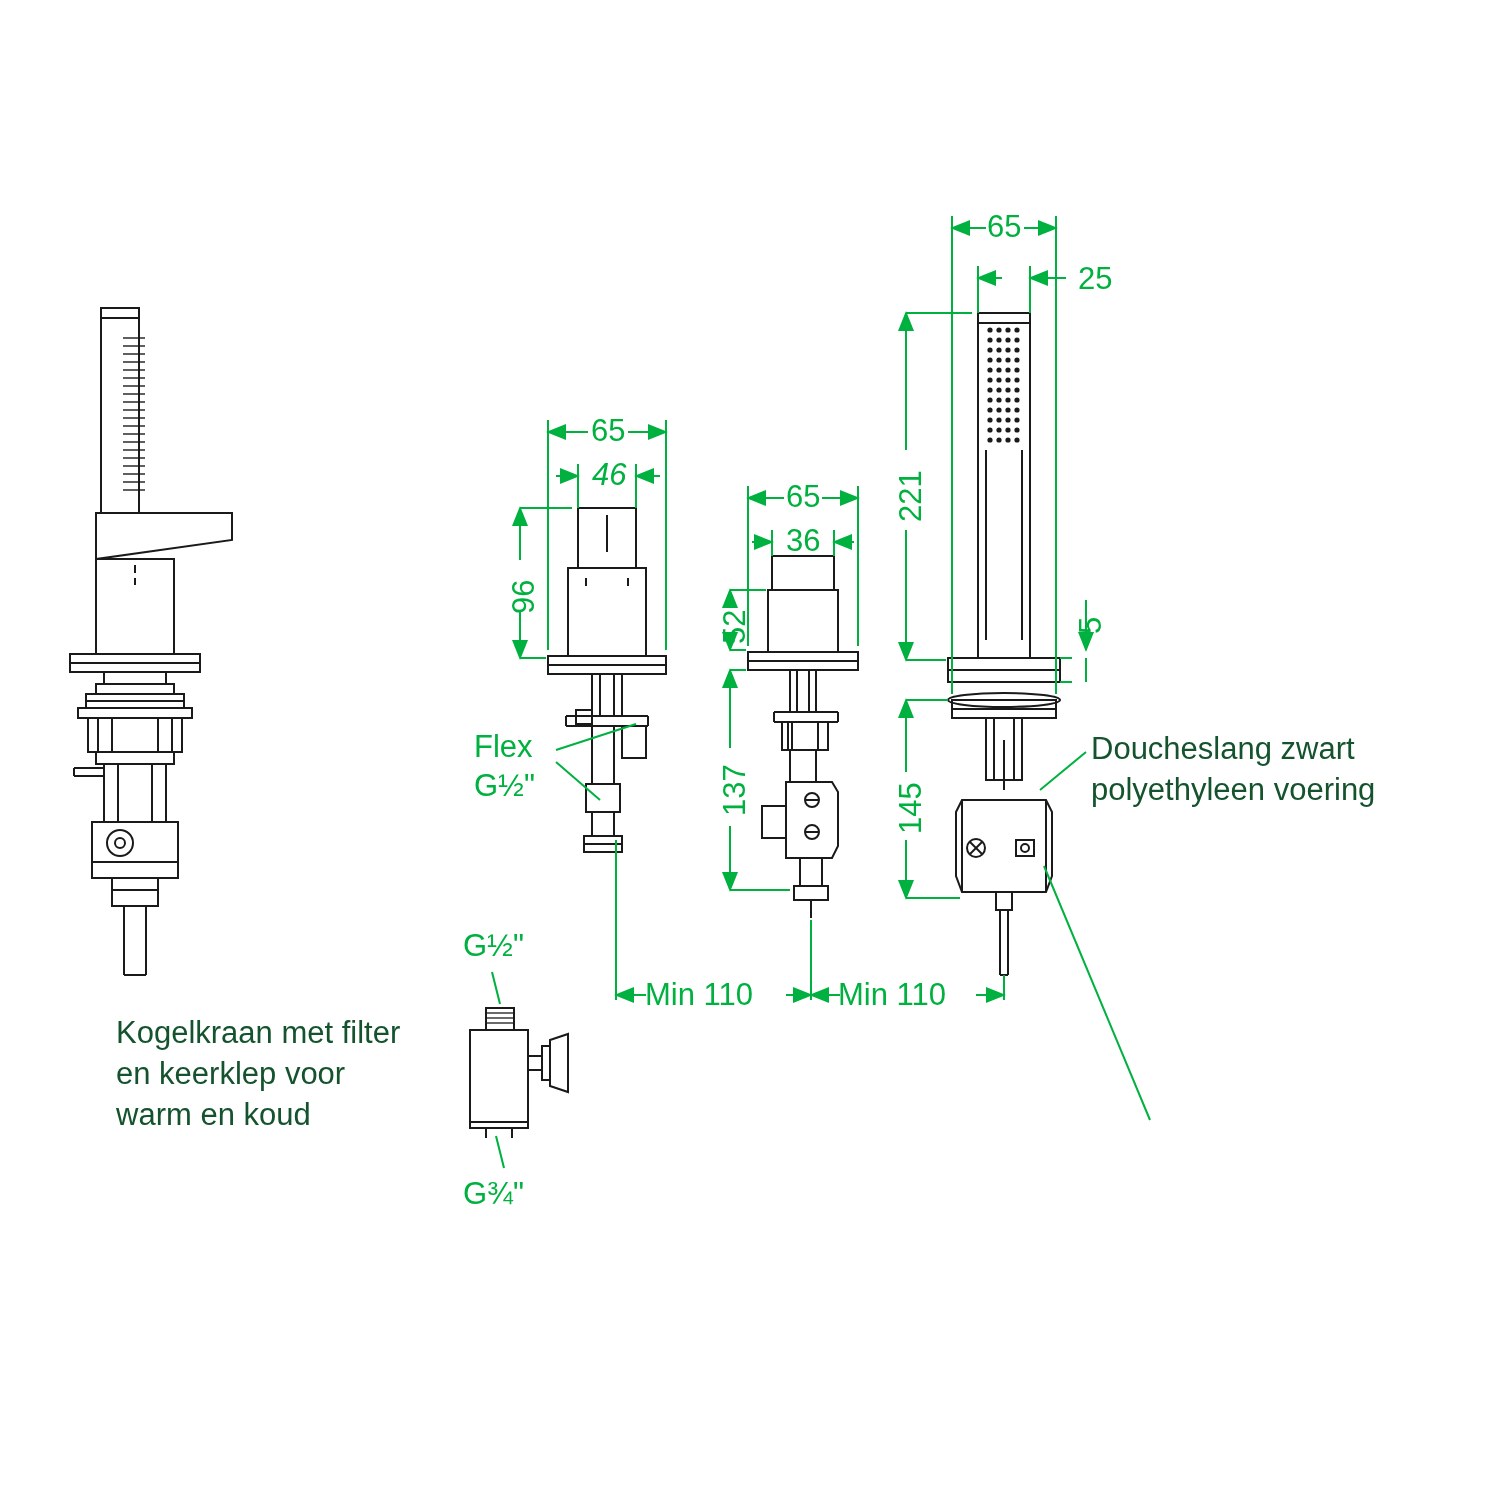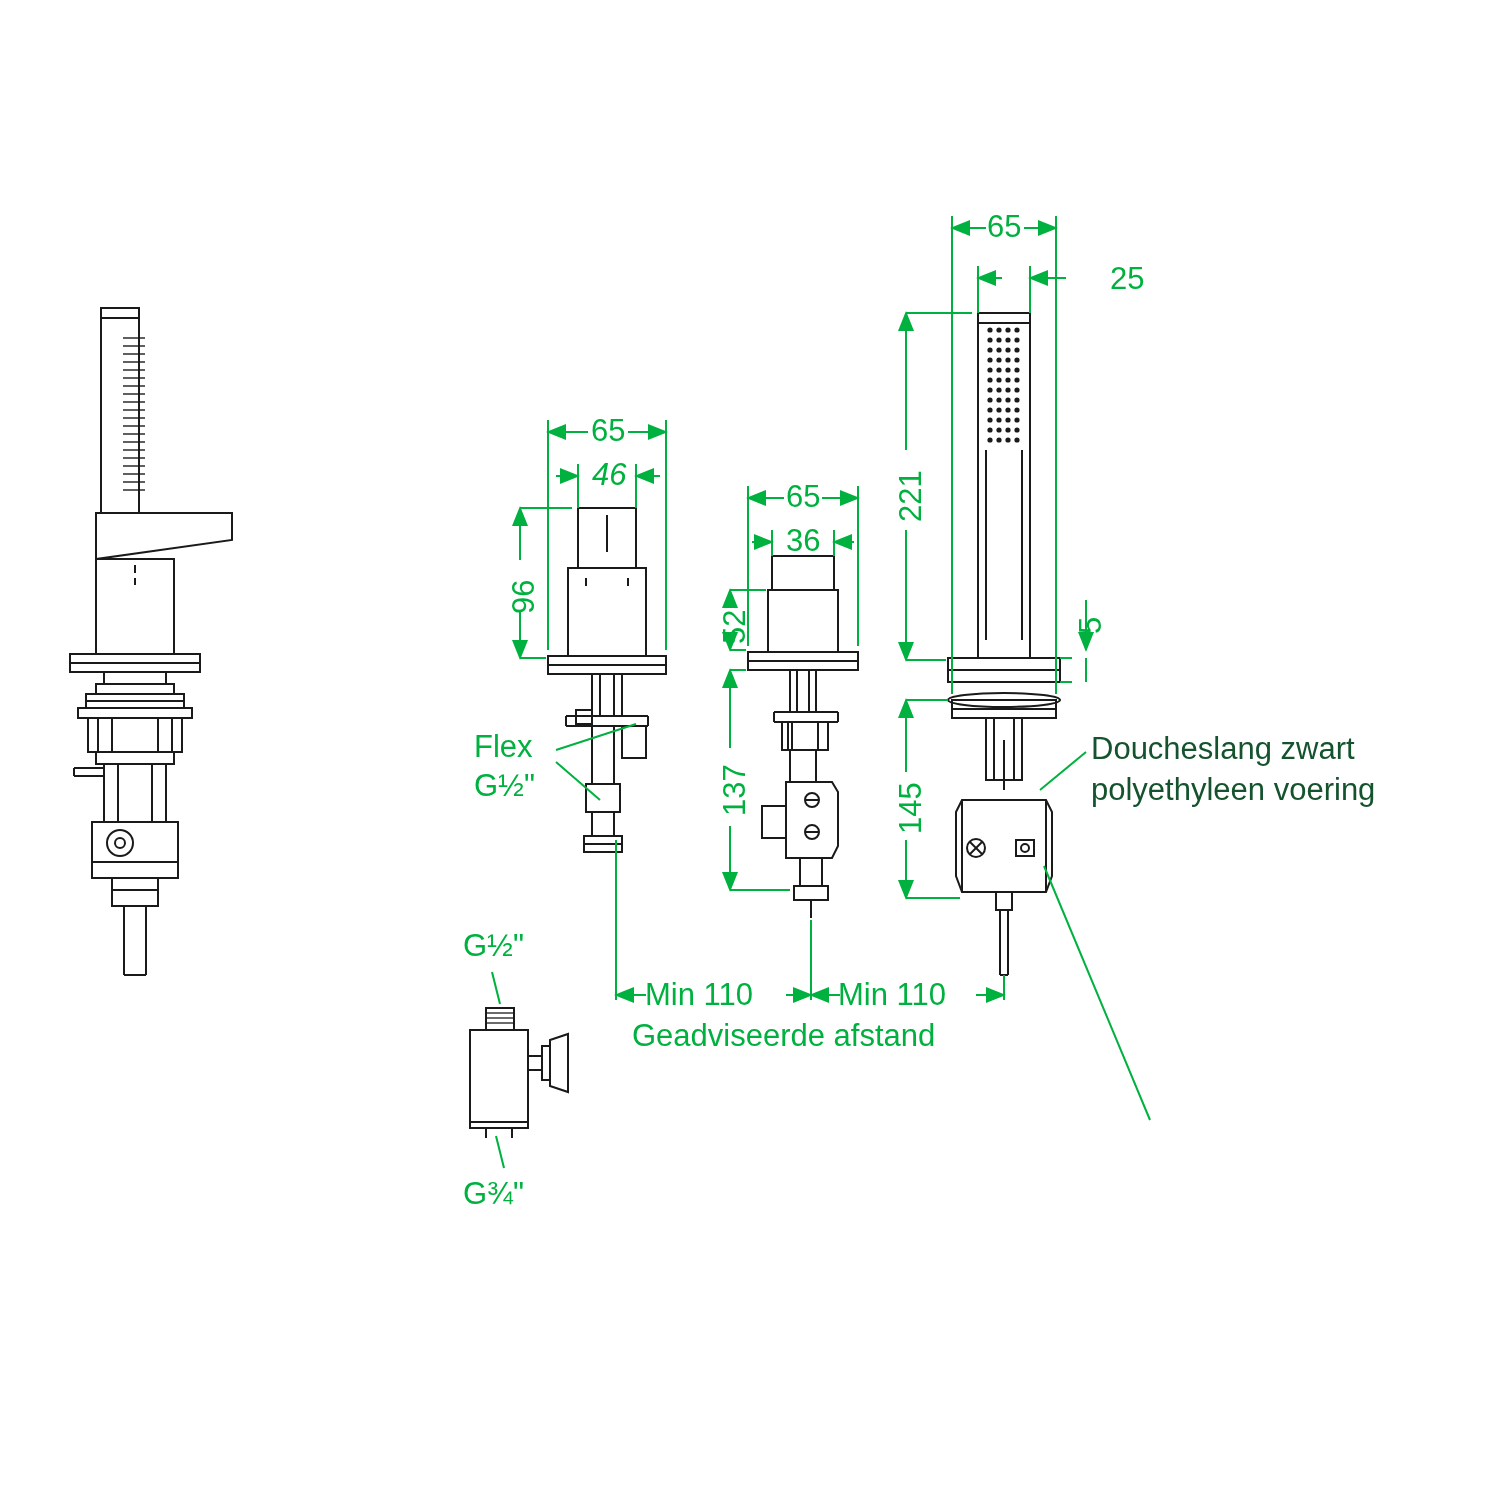--- a/index.html
+++ b/index.html
@@ -374,31 +374,33 @@
   <div class="dim-text" style="left:591px; top:413px;">65</div>
   <div class="dim-text" style="left:592px; top:457px;font-style:italic;">46</div>
   <div class="dim-text vert" style="left:506px; top:614px;">96</div>
 
   <div class="dim-text" style="left:786px; top:479px;">65</div>
   <div class="dim-text" style="left:786px; top:523px;">36</div>
   <div class="dim-text vert" style="left:717px; top:644px;">52</div>
   <div class="dim-text vert" style="left:717px; top:816px;">137</div>
 
   <div class="dim-text" style="left:987px; top:209px;">65</div>
-  <div class="dim-text" style="left:1078px; top:261px;margin-left:32px;">25</div>
+  <div class="dim-text" style="left:1078px; top:261px;">25</div>
   <div class="dim-text vert" style="left:893px; top:522px;">221</div>
   <div class="dim-text vert" style="left:1073px; top:634px;">5</div>
   <div class="dim-text vert" style="left:893px; top:834px;">145</div>
 
   <div class="dim-text" style="left:645px; top:977px;">Min 110</div>
   <div class="dim-text" style="left:838px; top:977px;">Min 110</div>
-  <div class="dim-text" style="left:632px; top:1018px;">Geadviseerde afstand</div>
 
   <div class="dim-text" style="left:474px; top:729px;">Flex</div>
   <div class="dim-text" style="left:474px; top:768px;">G½"</div>
 
   <div class="dim-text" style="left:463px; top:928px;">G½"</div>
   <div class="dim-text" style="left:463px; top:1176px;">G¾"</div>
 
+  <div class="note-text" style="left:116px; top:1012px;">Kogelkraan met filter
+en keerklep voor
+warm en koud</div>
   <div class="note-text" style="left:1091px; top:728px;">Doucheslang zwart
 polyethyleen voering</div>
 
 </div>
 
 </body></html>

